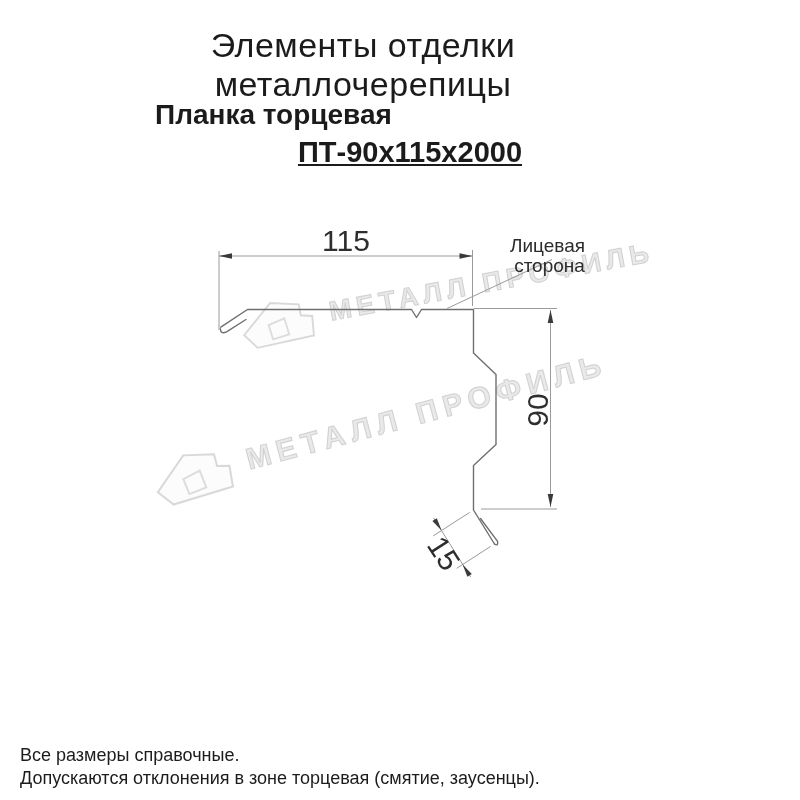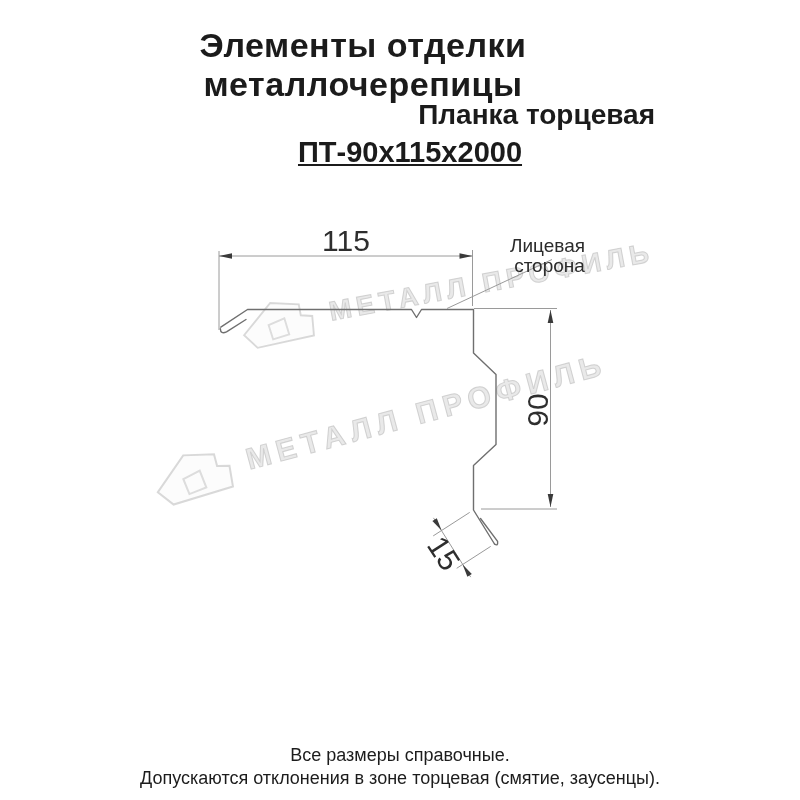--- a/index.html
+++ b/index.html
@@ -4,24 +4,24 @@
 <style>
   html,body{margin:0;padding:0;}
   body{
     width:800px;height:800px;background:#ffffff;position:relative;overflow:hidden;
     font-family:"Liberation Sans","DejaVu Sans",sans-serif;color:#1e1e1e;
   }
   .abs{position:absolute;}
   
   .doc-title{
     top:26px;left:100px;width:526px;text-align:center;
-    font-size:34px;font-weight:700;letter-spacing:0.5px;color:#1b1b1b;
+    font-size:34px;font-weight:400;letter-spacing:0.5px;color:#1b1b1b;
   }
   .product-name{
-    top:99px;left:155px;width:500px;text-align:right;
+    top:99px;left:155px;width:500px;text-align:left;
     font-size:28px;font-weight:700;color:#1b1b1b;
   }
   .product-sku{
     top:136px;left:155px;width:510px;text-align:center;
     font-size:29px;font-weight:700;color:#1b1b1b;text-decoration:underline;
   }
   
   .wm{
     display:flex;align-items:center;gap:10px;pointer-events:none;
     transform-origin:left center;white-space:nowrap;
@@ -35,21 +35,21 @@
   .wm2{left:150px;top:458px;transform:rotate(-15deg);}
   .wm2 .wm-text{font-size:30px;letter-spacing:6px;}
   .wm svg{display:block;}
   
   .drawing{left:0;top:0;}
   .dim-text{font-size:30px;fill:#2e2e2e;font-family:"Liberation Sans","DejaVu Sans",sans-serif;}
   .note-text{font-size:19px;fill:#2b2b2b;font-family:"Liberation Sans","DejaVu Sans",sans-serif;}
   
   .footer{
     top:744px;left:20px;width:760px;
-    font-size:18px;line-height:23px;color:#1c1c1c;text-align:center;
+    font-size:18px;line-height:23px;color:#1c1c1c;
   }
 </style>
 </head>
 <body>
 
 <div class="abs wm wm1">
   <svg width="84" height="52" viewBox="0 0 90 56">
     <polygon points="6,36 40,7 70,14 70,26 82,29 80,50 18,52" fill="rgba(246,246,246,0.35)" stroke="rgba(185,185,185,0.55)" stroke-width="2"></polygon>
     <polygon points="34,30 52,26 54,44 36,46" fill="none" stroke="rgba(190,190,190,0.5)" stroke-width="2"></polygon>
   </svg>

